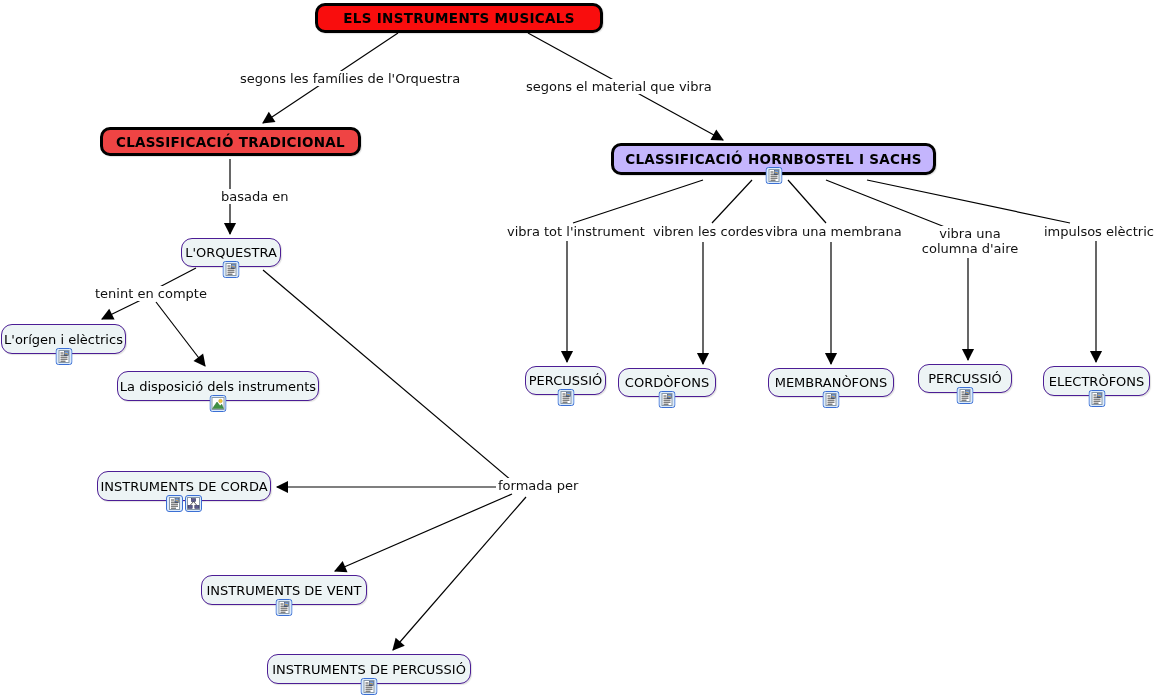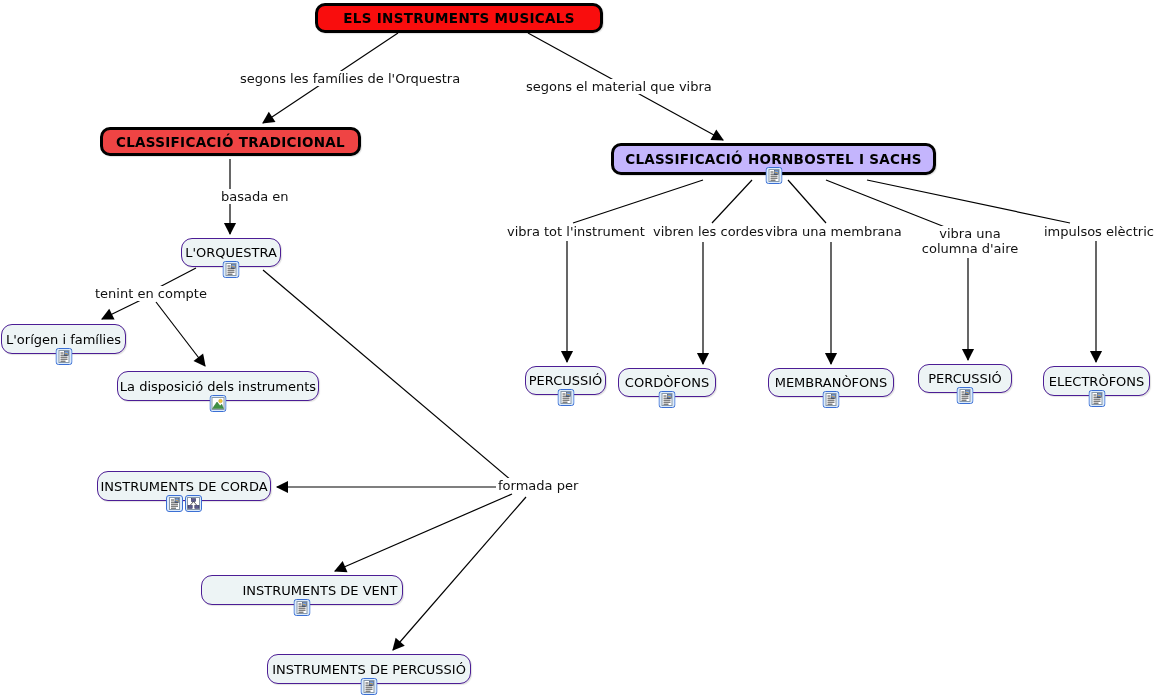--- a/index.html
+++ b/index.html
@@ -136,21 +136,21 @@
     <div class="icons">
       <span class="ric">
           <svg width="17" height="17">
             <use href="#ic-text"></use>
           </svg>
         </span>
     </div>
   </div>
 
   <div class="node" style="left:1px;top:324px;width:123px;height:28px;">
-    <span>L'orígen i famílies</span>
+    <span>L'orígen i elèctrics</span>
     <div class="icons">
       <span class="ric">
           <svg width="17" height="17">
             <use href="#ic-text"></use>
           </svg>
         </span>
     </div>
   </div>
 
   <div class="node" style="left:117px;top:371px;width:200px;height:28px;">
@@ -173,21 +173,21 @@
           </svg>
         </span>
       <span class="ric">
           <svg width="17" height="17">
             <use href="#ic-cmap"></use>
           </svg>
         </span>
     </div>
   </div>
 
-  <div class="node" style="left:201px;top:575px;width:164px;height:28px;padding-left:36px;">
+  <div class="node" style="left:201px;top:575px;width:164px;height:28px;">
     <span>INSTRUMENTS DE VENT</span>
     <div class="icons">
       <span class="ric">
           <svg width="17" height="17">
             <use href="#ic-text"></use>
           </svg>
         </span>
     </div>
   </div>
 

